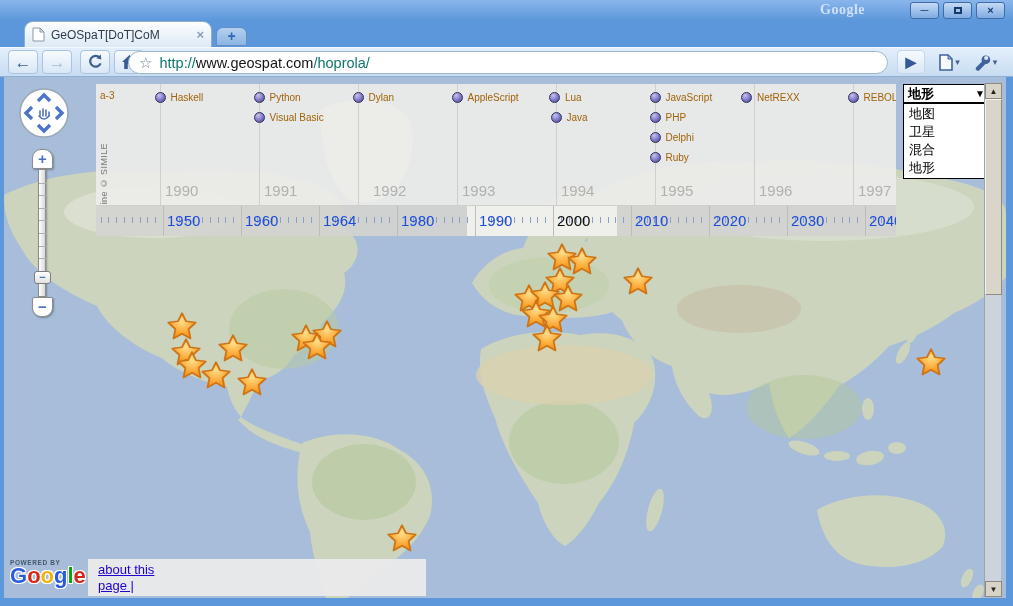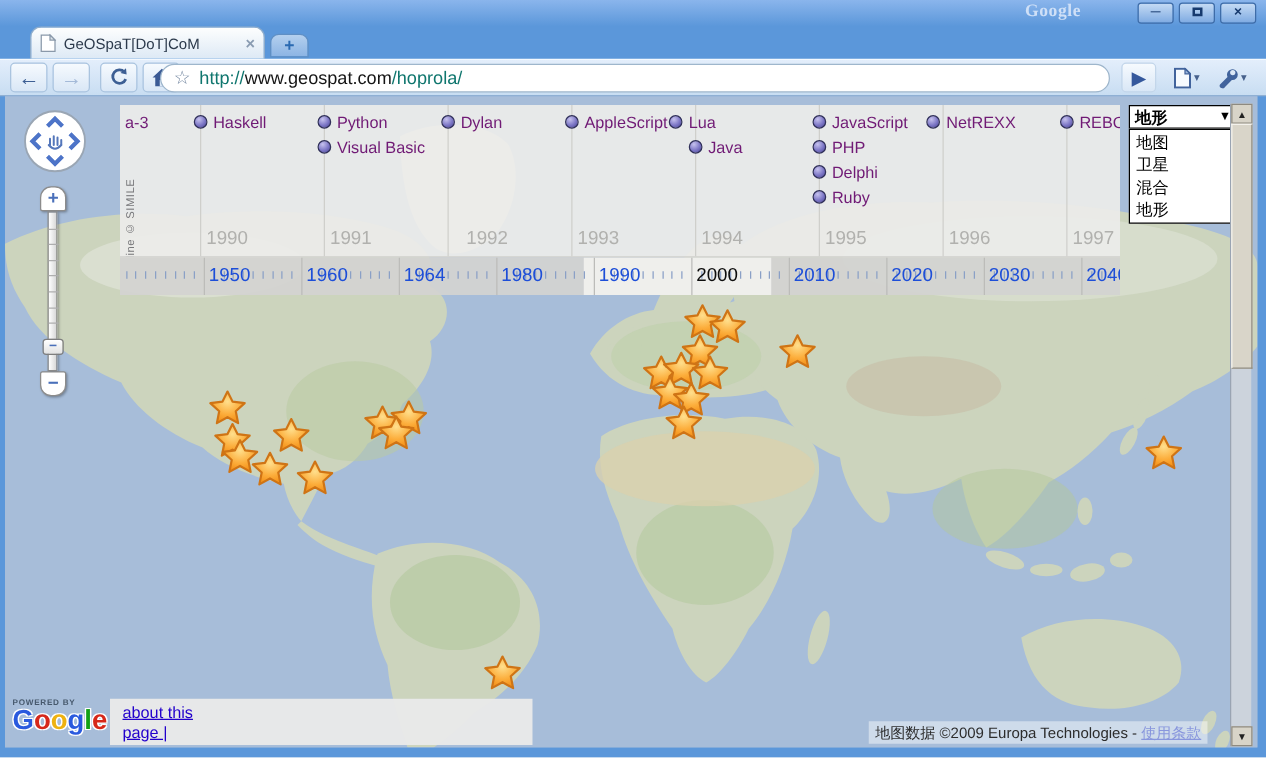--- a/index.html
+++ b/index.html
@@ -42,21 +42,21 @@
   
   .tl-upper{position:absolute;left:92px;top:7px;width:800px;height:122px;
     background:rgba(236,236,233,.93);overflow:hidden;border-bottom:1px solid #cfcfcc;}
   .tl-lower{position:absolute;left:92px;top:129px;width:800px;height:30px;
     background:rgba(211,211,209,.93);overflow:hidden;}
   .yline{position:absolute;top:0;width:1px;height:122px;background:#cfcfcb;}
   .ylabel{position:absolute;top:98px;font-size:15px;color:#b1b1ae;}
   .ev{position:absolute;height:14px;display:flex;align-items:center;gap:5px;}
   .dot{width:11px;height:11px;border-radius:50%;border:1px solid #30305a;
     background:radial-gradient(circle at 35% 28%,#c6c2ee,#7d77c6 55%,#474390);}
-  .evlbl{font-size:13px;color:#701a75;white-space:nowrap;}
+  .evlbl{font-size:10px;color:#a16207;white-space:nowrap;}
   .simile{position:absolute;left:3px;top:34px;height:110px;font-size:9px;color:#77777a;
     writing-mode:vertical-rl;transform:rotate(180deg);letter-spacing:.4px;}
   .hilite{position:absolute;left:371px;top:0;width:150px;height:30px;background:rgba(240,240,237,.95);}
   .dline{position:absolute;top:0;width:1px;height:30px;background:#bcbcb9;}
   .dlabel{position:absolute;top:6px;font-size:15px;color:#1d4ed8;}
   .dlabel.cur{color:#0d0d0d;}
   .tick{position:absolute;top:11px;width:1px;height:6px;background:#8aa0c6;}
   
   .maptype-sel{position:absolute;left:899px;top:7px;width:87px;height:19px;background:#fff;
     border:1px solid #000;display:flex;align-items:center;padding:0 4px;}
@@ -327,21 +327,21 @@
           <span class="evlbl">Visual Basic</span>
         </div>
         <div class="ev" style="left: 256.5px; top: 6px;">
           <span class="dot"></span>
           <span class="evlbl">Dylan</span>
         </div>
         <div class="ev" style="left: 355.5px; top: 6px;">
           <span class="dot"></span>
           <span class="evlbl">AppleScript</span>
         </div>
-        <div class="ev" style="left: 439px; top: 6px; text-align: center;">
+        <div class="ev" style="left: 453px; top: 6px; text-align: center;">
           <span class="dot"></span>
           <span class="evlbl">Lua</span>
         </div>
         <div class="ev" style="left: 454.5px; top: 26px;">
           <span class="dot"></span>
           <span class="evlbl">Java</span>
         </div>
         <div class="ev" style="left: 553.5px; top: 6px;">
           <span class="dot"></span>
           <span class="evlbl">JavaScript</span>
@@ -534,18 +534,15 @@
 
     <div class="glogo">
       <div class="pby">POWERED BY</div>
       <div class="gword" id="gword"><span style="color: rgb(42, 90, 222);">G</span><span style="color: rgb(214, 40, 26);">o</span><span style="color: rgb(238, 178, 17);">o</span><span style="color: rgb(42, 90, 222);">g</span><span style="color: rgb(18, 160, 21);">l</span><span style="color: rgb(214, 40, 26);">e</span></div>
     </div>
 
     <div class="infopanel">
       <div class="aboutcol"><a href="#">about this page |</a></div>
     </div>
 
-    <div class="attrib">
-      <span>地图数据 ©2009 Europa Technologies - </span><a href="#">使用条款</a>
-    </div>
 
   </div>
 </div>
 
 </body></html>

